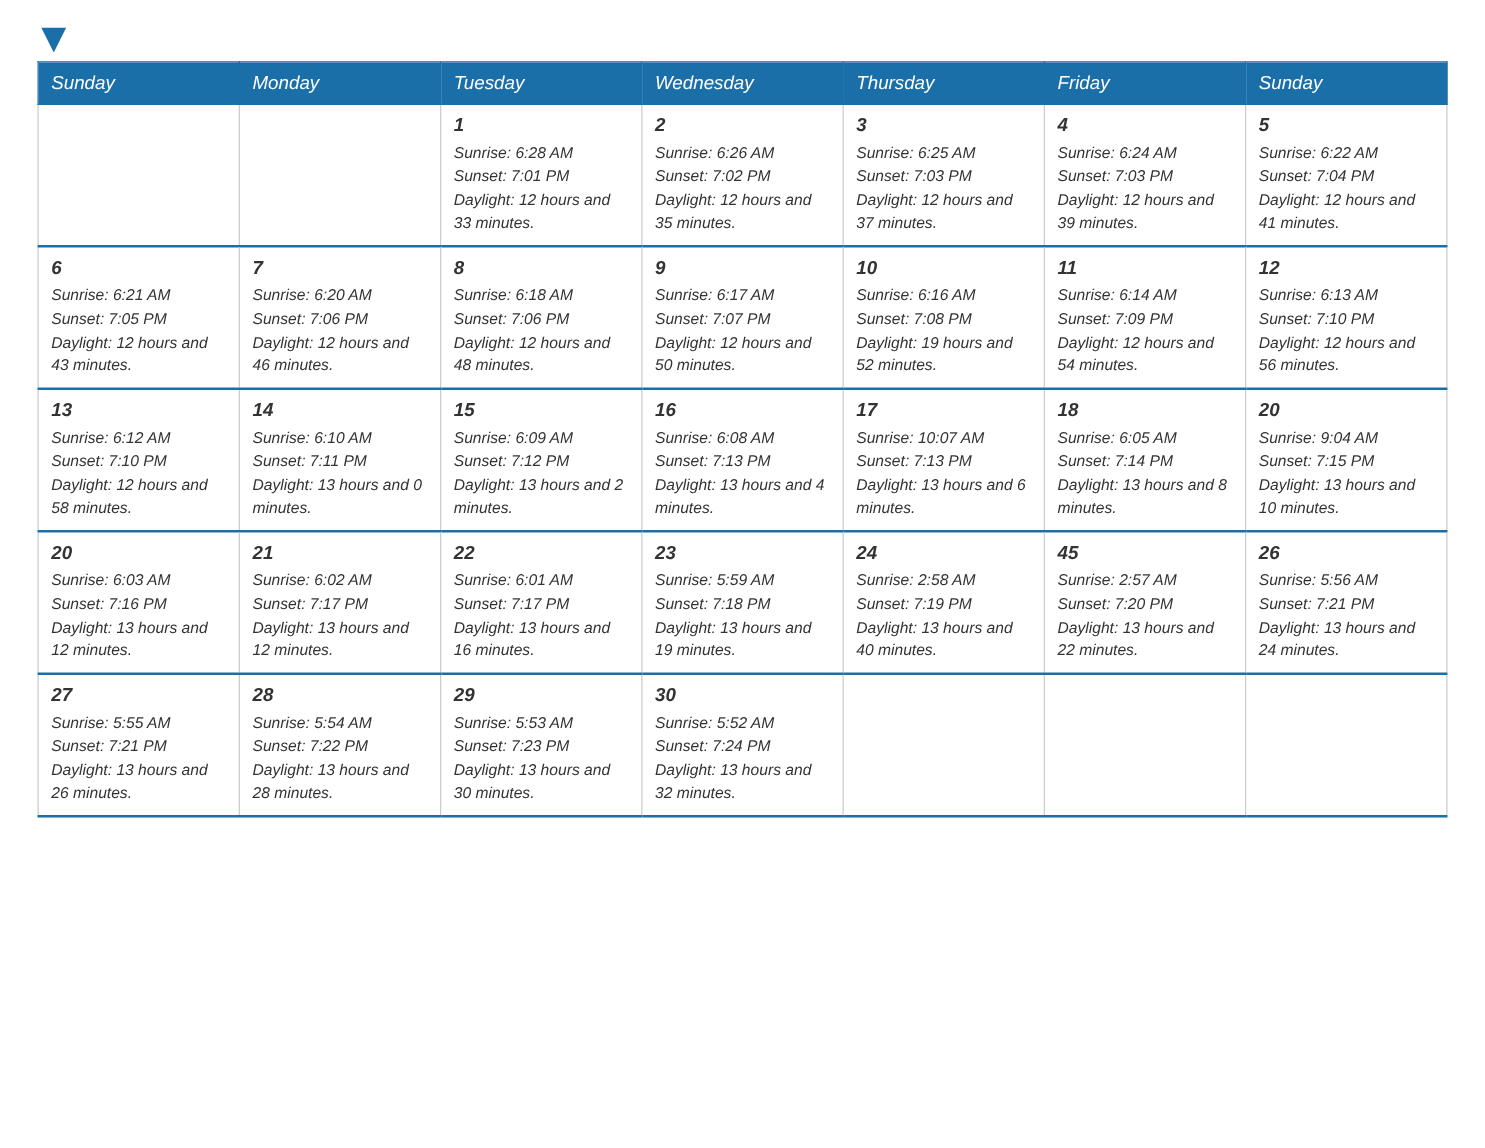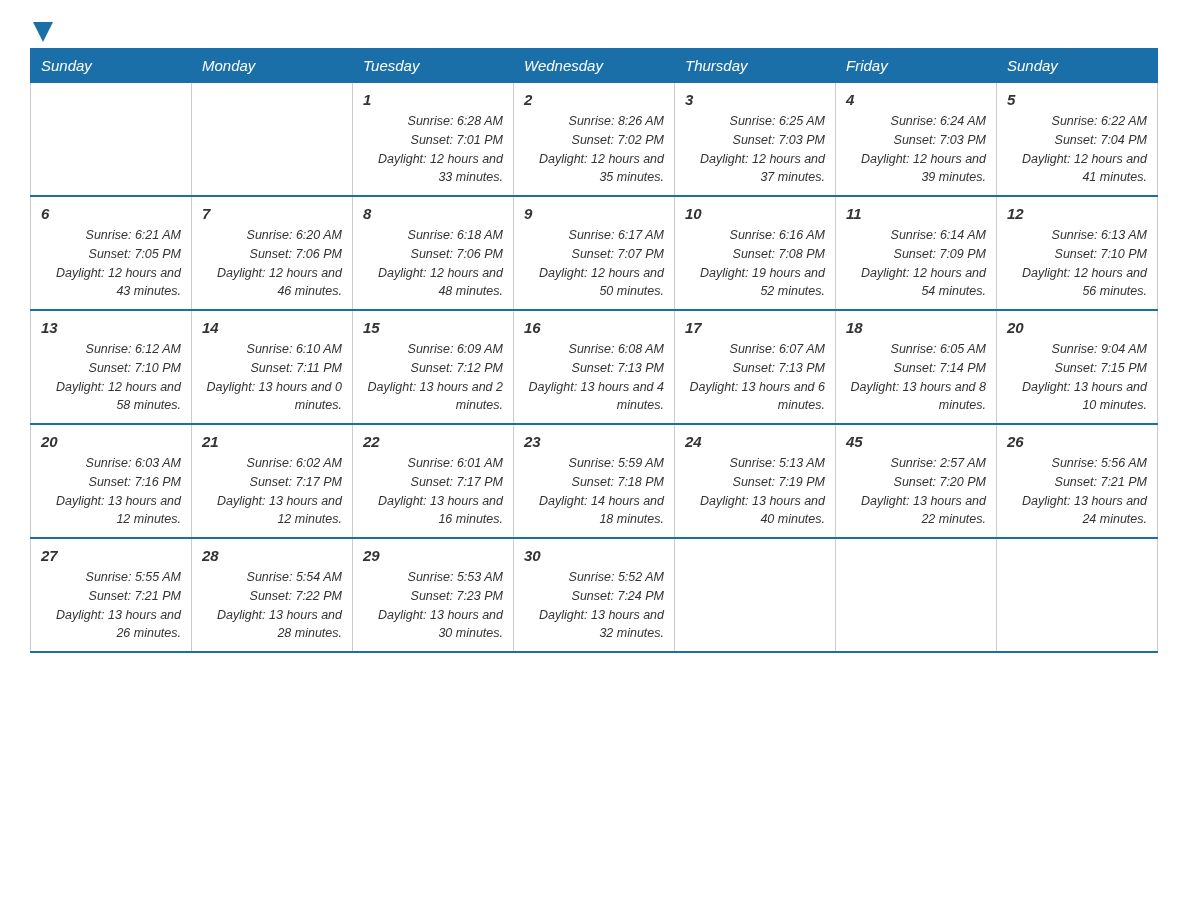--- a/index.html
+++ b/index.html
@@ -72,21 +72,20 @@
     .calendar td .day-number {
       font-size: 15px;
       font-weight: bold;
       display: block;
       margin-bottom: 4px;
     }
     .calendar td .day-info {
       font-size: 12.5px;
       line-height: 1.5;
       color: #333;
-      text-align: right;
     }
     .calendar tr.week-row td {
       border-bottom: 2px solid #1a6fa8;
     }
     .empty-cell {
       background: #fff;
     }
   </style>
 </head>
 <body>
@@ -126,21 +125,21 @@
   <tbody id="calendar-body">
   <tr class="week-row">
         <td class="empty-cell"></td>
         <td class="empty-cell"></td>
         <td>
           <span class="day-number">1</span>
           <div class="day-info"><span>Sunrise: 6:28 AM</span><br><span>Sunset: 7:01 PM</span><br><span>Daylight: 12 hours and 33 minutes.</span></div>
         </td>
         <td>
           <span class="day-number">2</span>
-          <div class="day-info"><span>Sunrise: 8:26 AM</span><br><span>Sunset: 7:02 PM</span><br><span>Daylight: 12 hours and 35 minutes.</span></div>
+          <div class="day-info"><span>Sunrise: 6:26 AM</span><br><span>Sunset: 7:02 PM</span><br><span>Daylight: 12 hours and 35 minutes.</span></div>
         </td>
         <td>
           <span class="day-number">3</span>
           <div class="day-info"><span>Sunrise: 6:25 AM</span><br><span>Sunset: 7:03 PM</span><br><span>Daylight: 12 hours and 37 minutes.</span></div>
         </td>
         <td>
           <span class="day-number">4</span>
           <div class="day-info"><span>Sunrise: 6:24 AM</span><br><span>Sunset: 7:03 PM</span><br><span>Daylight: 12 hours and 39 minutes.</span></div>
         </td>
         <td>
@@ -190,21 +189,21 @@
         <td>
           <span class="day-number">15</span>
           <div class="day-info"><span>Sunrise: 6:09 AM</span><br><span>Sunset: 7:12 PM</span><br><span>Daylight: 13 hours and 2 minutes.</span></div>
         </td>
         <td>
           <span class="day-number">16</span>
           <div class="day-info"><span>Sunrise: 6:08 AM</span><br><span>Sunset: 7:13 PM</span><br><span>Daylight: 13 hours and 4 minutes.</span></div>
         </td>
         <td>
           <span class="day-number">17</span>
-          <div class="day-info"><span>Sunrise: 6:07 AM</span><br><span>Sunset: 7:13 PM</span><br><span>Daylight: 13 hours and 6 minutes.</span></div>
+          <div class="day-info"><span>Sunrise: 10:07 AM</span><br><span>Sunset: 7:13 PM</span><br><span>Daylight: 13 hours and 6 minutes.</span></div>
         </td>
         <td>
           <span class="day-number">18</span>
           <div class="day-info"><span>Sunrise: 6:05 AM</span><br><span>Sunset: 7:14 PM</span><br><span>Daylight: 13 hours and 8 minutes.</span></div>
         </td>
         <td>
           <span class="day-number">20</span>
           <div class="day-info"><span>Sunrise: 9:04 AM</span><br><span>Sunset: 7:15 PM</span><br><span>Daylight: 13 hours and 10 minutes.</span></div>
         </td>
       </tr>
@@ -216,25 +215,25 @@
         <td>
           <span class="day-number">21</span>
           <div class="day-info"><span>Sunrise: 6:02 AM</span><br><span>Sunset: 7:17 PM</span><br><span>Daylight: 13 hours and 12 minutes.</span></div>
         </td>
         <td>
           <span class="day-number">22</span>
           <div class="day-info"><span>Sunrise: 6:01 AM</span><br><span>Sunset: 7:17 PM</span><br><span>Daylight: 13 hours and 16 minutes.</span></div>
         </td>
         <td>
           <span class="day-number">23</span>
-          <div class="day-info"><span>Sunrise: 5:59 AM</span><br><span>Sunset: 7:18 PM</span><br><span>Daylight: 14 hours and 18 minutes.</span></div>
+          <div class="day-info"><span>Sunrise: 5:59 AM</span><br><span>Sunset: 7:18 PM</span><br><span>Daylight: 13 hours and 19 minutes.</span></div>
         </td>
         <td>
           <span class="day-number">24</span>
-          <div class="day-info"><span>Sunrise: 5:13 AM</span><br><span>Sunset: 7:19 PM</span><br><span>Daylight: 13 hours and 40 minutes.</span></div>
+          <div class="day-info"><span>Sunrise: 2:58 AM</span><br><span>Sunset: 7:19 PM</span><br><span>Daylight: 13 hours and 40 minutes.</span></div>
         </td>
         <td>
           <span class="day-number">45</span>
           <div class="day-info"><span>Sunrise: 2:57 AM</span><br><span>Sunset: 7:20 PM</span><br><span>Daylight: 13 hours and 22 minutes.</span></div>
         </td>
         <td>
           <span class="day-number">26</span>
           <div class="day-info"><span>Sunrise: 5:56 AM</span><br><span>Sunset: 7:21 PM</span><br><span>Daylight: 13 hours and 24 minutes.</span></div>
         </td>
       </tr>

